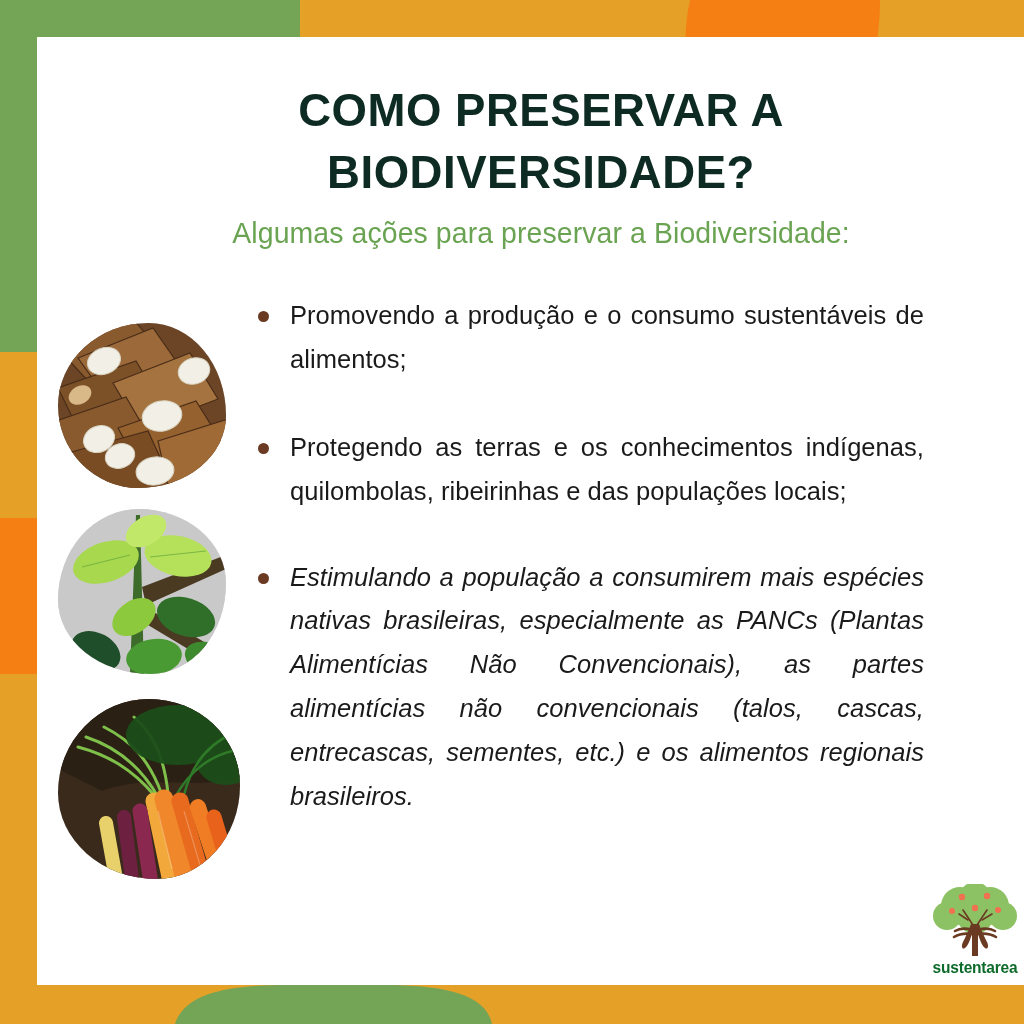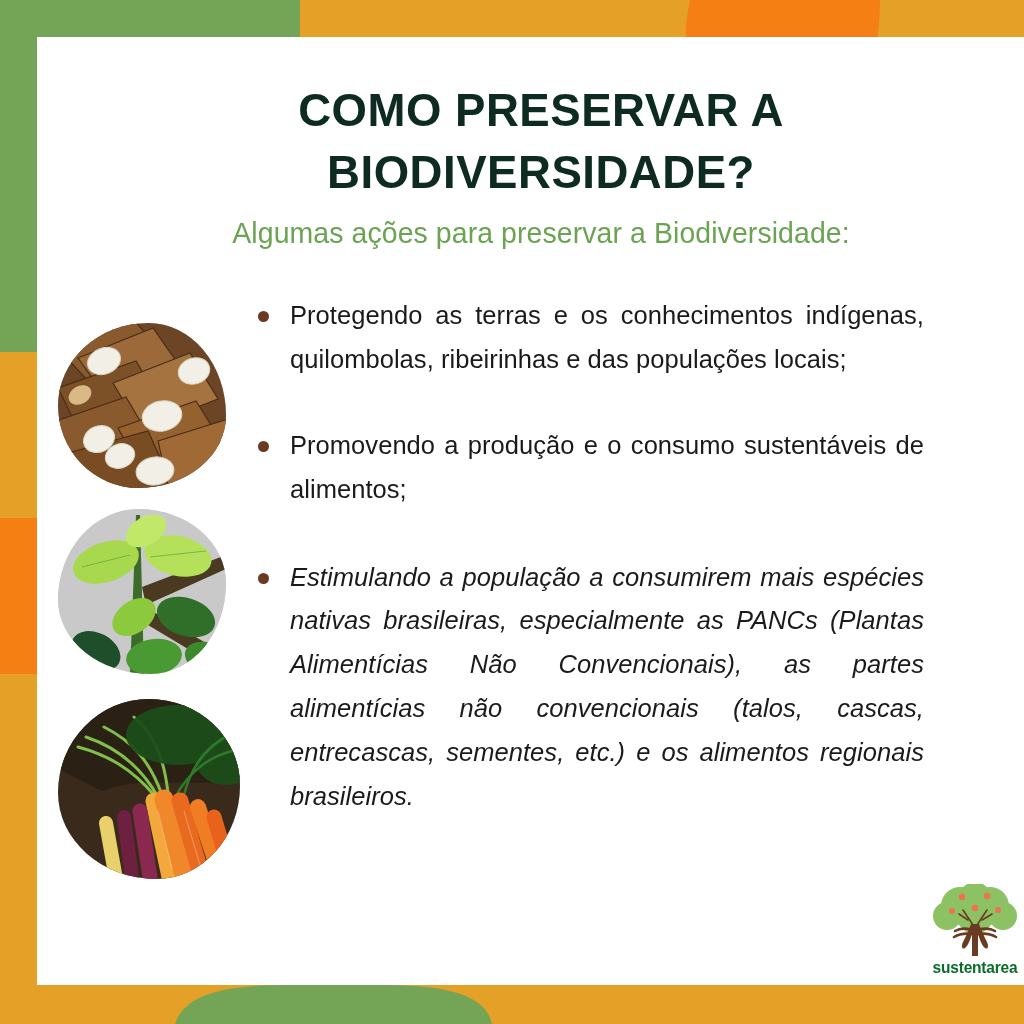--- a/index.html
+++ b/index.html
@@ -268,28 +268,28 @@
           <g stroke="#ffffff" stroke-width="1.2" opacity="0.25" fill="none">
             <path d="M100 112 L114 170"></path>
               <path d="M126 112 L142 166"></path>
           </g>
         </svg>
       </div>
     </div>
 
     <div id="bullets">
 
+      <div class="bullet-item" id="bullet-2">
+        <span class="bullet-dot"></span>
+        <span>Promovendo a produção e o consumo sustentáveis de alimentos;</span>
+      </div>
+
       <div class="bullet-item" id="bullet-1">
         <span class="bullet-dot"></span>
         <span>Protegendo as terras e os conhecimentos indígenas, quilombolas, ribeirinhas e das populações locais;</span>
-      </div>
-
-      <div class="bullet-item" id="bullet-2">
-        <span class="bullet-dot"></span>
-        <span>Promovendo a produção e o consumo sustentáveis de alimentos;</span>
       </div>
 
       <div class="bullet-item" id="bullet-3">
         <span class="bullet-dot"></span>
         <span>Estimulando a população a consumirem mais espécies nativas brasileiras, especialmente as PANCs (Plantas Alimentícias Não Convencionais), as partes alimentícias não convencionais (talos, cascas, entrecascas, sementes, etc.) e os alimentos regionais brasileiros.</span>
       </div>
 
     </div>
   </div>
 

